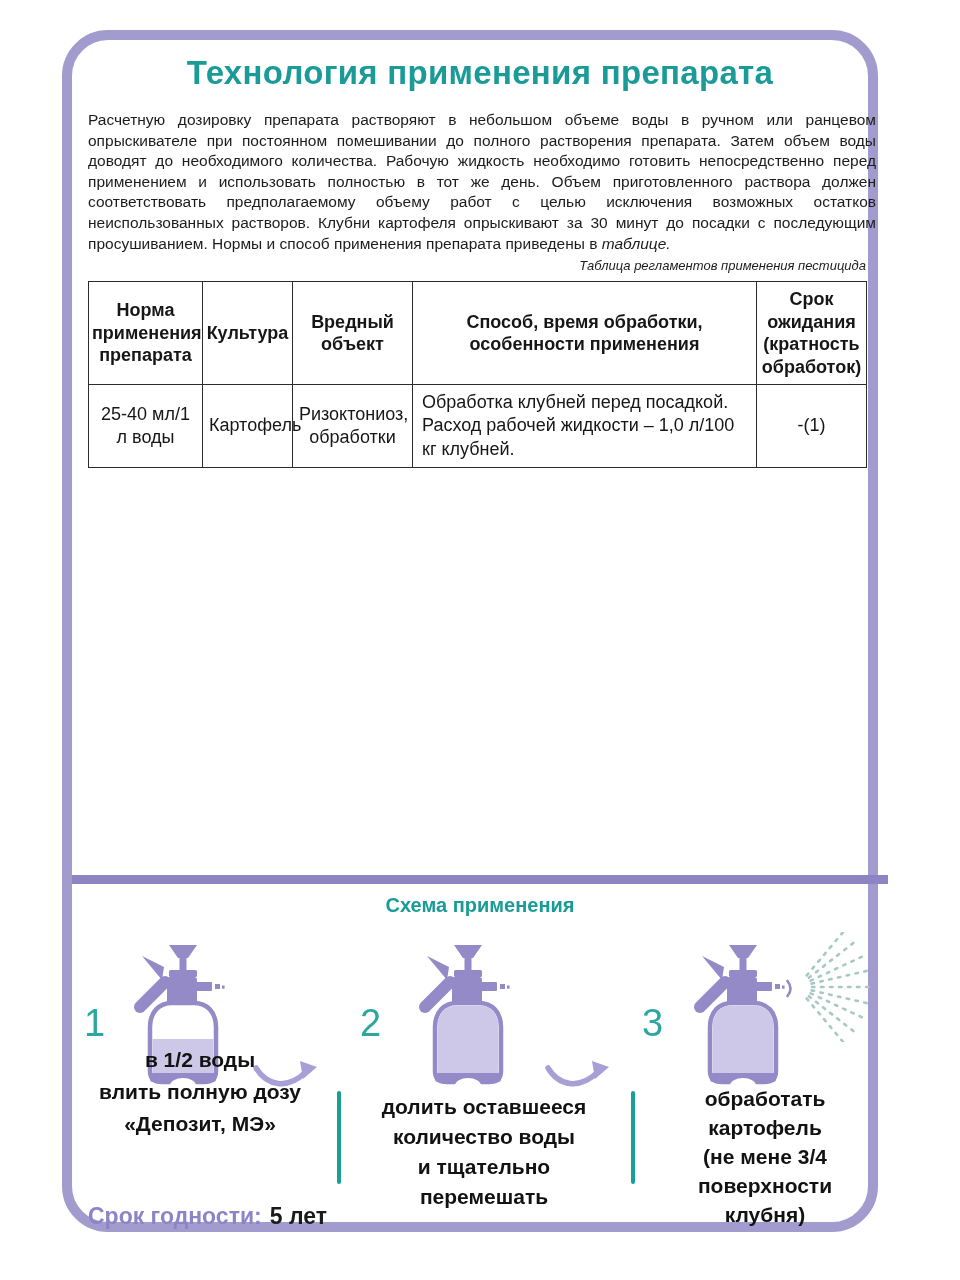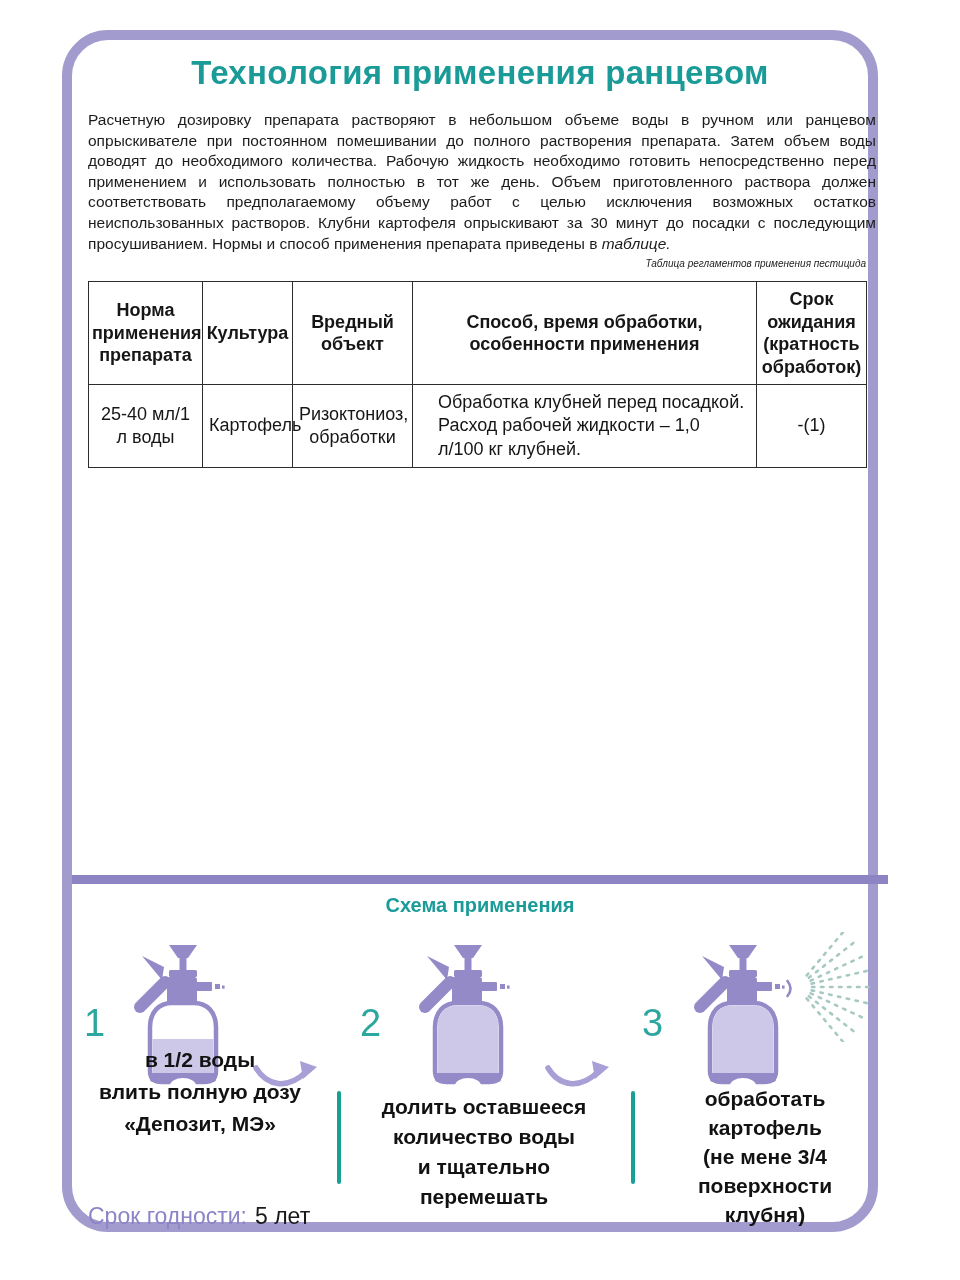--- a/index.html
+++ b/index.html
@@ -21,32 +21,32 @@
 
   .intro {
     position:absolute; left:88px; top:110px; width:788px;
     font-size:15.5px; line-height:20.6px; color:#1c1c1c;
     text-align:justify;
   }
   .intro em { font-style:italic; }
 
   .table-caption {
     position:absolute; left:88px; top:258px; width:778px;
-    text-align:right; font-style:italic; font-size:10px; color:#1c1c1c;
+    text-align:right; font-style:italic; font-size:13px; color:#1c1c1c;
   }
 
   table.reg {
     position:absolute; left:88px; top:281px;
     border-collapse:collapse; table-layout:fixed; width:778px;
     font-size:18px; color:#161616; background:#fff;
   }
   table.reg th, table.reg td { border:1.6px solid #2c2c2c; vertical-align:middle; }
   table.reg th { font-weight:bold; text-align:center; padding:6px 3px; line-height:1.25; }
   table.reg td { text-align:center; padding:6px 6px; line-height:1.3; height:50px; }
-  table.reg td.cell-left { text-align:left; padding-left:25px; }
+  table.reg td.cell-left { text-align:left; padding-left:9px; }
 
   .section-divider {
     position:absolute; left:72px; top:875px; width:816px; height:9px;
     background:#8d85c3;
   }
 
   .schema-title {
     position:absolute; left:62px; top:894px; width:836px;
     text-align:center; font-size:20px; font-weight:bold; color:#1a9b98;
   }
@@ -74,32 +74,32 @@
     font-size:21px; white-space:pre-line;
   }
   .step-text-1 { left:66px;  top:1044px; width:268px; line-height:32px; }
   .step-text-2 { left:348px; top:1092px; width:272px; line-height:30px; }
   .step-text-3 { left:642px; top:1084px; width:246px; line-height:29px; }
 
   .step-divider { position:absolute; width:4px; height:93px; background:#17a094; border-radius:2px; }
   .sdiv-1 { left:337px; top:1091px; }
   .sdiv-2 { left:631px; top:1091px; }
 
-  .shelf-life { position:absolute; left:88px; top:1203px; font-size:23px; font-weight:normal; }
+  .shelf-life { position:absolute; left:88px; top:1203px; font-size:23px; font-weight:bold; }
   .shelf-life .label { color:#8b84c6; }
   .shelf-life .value { color:#1a1a1a; margin-left:8px; }
 </style>
 </head>
 <body>
 
 <div class="canvas">
 
   <div class="frame"></div>
 
-  <h1 class="page-title">Технология применения ранцевом</h1>
+  <h1 class="page-title">Технология применения препарата</h1>
 
   <div class="intro">
     <p><span>Расчетную дозировку препарата растворяют в небольшом объеме воды в ручном или ранцевом опрыскивателе при постоянном помешивании до полного растворения препарата. Затем объем воды доводят до необходимого количества. Рабочую жидкость необходимо готовить непосредственно перед применением и использовать полностью в тот же день. Объем приготовленного раствора должен соответствовать предполагаемому объему работ с целью исключения возможных остатков неиспользованных растворов. Клубни картофеля опрыскивают за 30 минут до посадки с последующим просушиванием. Нормы и способ применения препарата приведены в </span><em>таблице.</em></p>
   </div>
 
   <div class="table-caption">Таблица регламентов применения пестицида</div>
 
   <table class="reg">
     <colgroup>
       <col style="width:114px">

